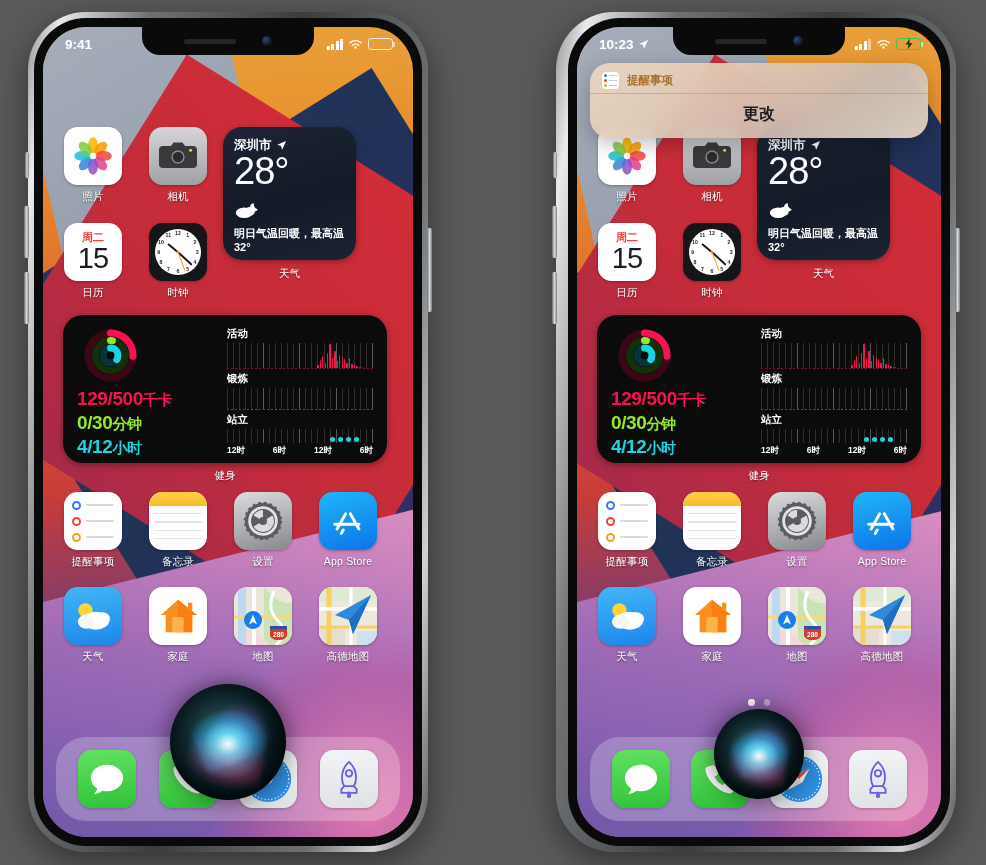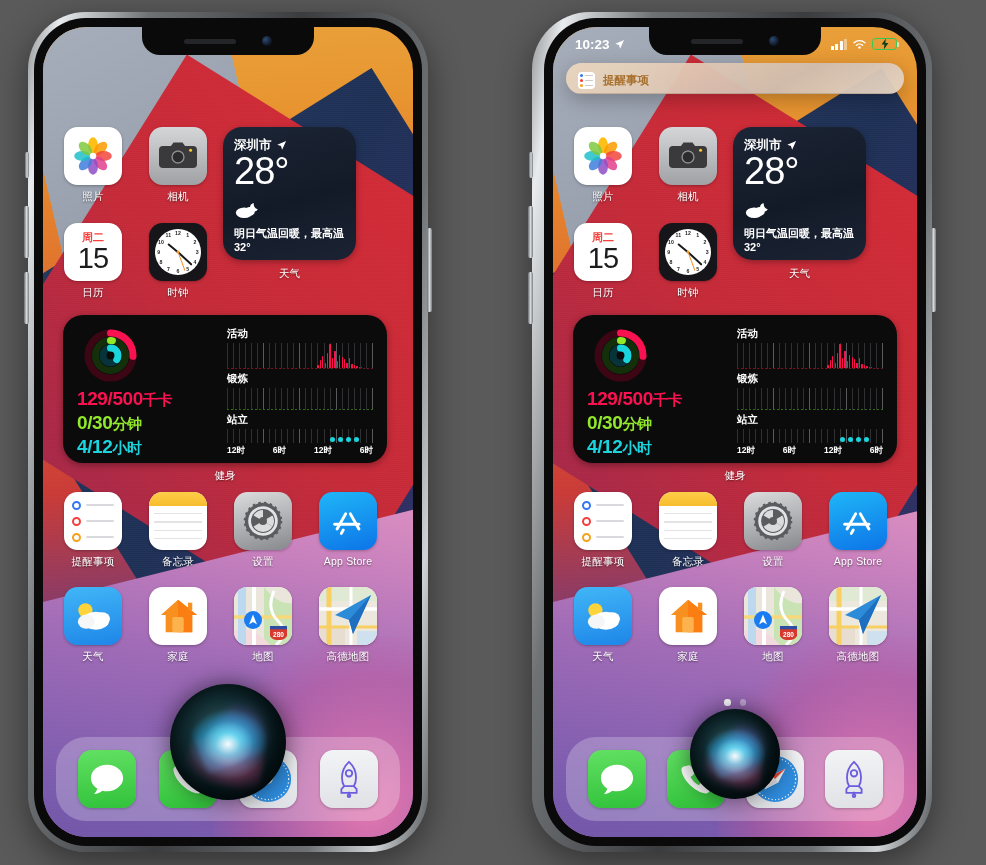--- a/index.html
+++ b/index.html
@@ -15,21 +15,21 @@
   .phone {
     position: absolute;
     width: 400px; height: 840px;
     top: 12px;
     border-radius: 58px;
     background: linear-gradient(100deg,#8e9092 0%,#e9ecee 6%,#b9bdc0 12%,#6f7275 22%,#3a3c3e 50%,#6f7275 78%,#cfd3d6 90%,#7d8083 97%,#55585a 100%);
     padding: 6px;
     box-shadow: 0 10px 34px rgba(0,0,0,.45);
   }
   .phone.left  { left: 28px; }
-  .phone.right { left: 532px; padding-left: 12px; }
+  .phone.right { left: 556px; padding-left: 12px; }
   .phone-inner {
     width: 100%; height: 100%;
     background: #0a0a0b;
     border-radius: 52px;
     padding: 9px;
     position: relative;
   }
   .screen {
     position: relative;
     width: 100%; height: 100%;
@@ -291,20 +291,39 @@
             <div class="wp-purple"></div>
             <div class="wp-pinkglow"></div>
           <div class="wp-noise"></div>
         </div>
 
         <div class="notch">
           <div class="speaker"></div>
           <div class="frontcam"></div>
         </div>
 
+        <div class="statusbar">
+          <div class="sb-left">
+            <span>9:41</span>
+          </div>
+          <div class="sb-right">
+            <span class="bars">
+                <i></i>
+                <i></i>
+                <i></i>
+                <i></i>
+              </span>
+            <svg width="15" height="11" viewBox="0 0 16 12">
+              <path d="M8 10.5a1.3 1.3 0 100-2.6 1.3 1.3 0 000 2.6z" fill="#fff"></path>
+              <path d="M4.6 6.9a5 5 0 016.8 0" stroke="#fff" stroke-width="1.5" fill="none" stroke-linecap="round"></path>
+              <path d="M2 4.2a8.6 8.6 0 0112 0" stroke="#fff" stroke-width="1.5" fill="none" stroke-linecap="round"></path>
+            </svg>
+            <span class="batt"><span class="fill" style="width:92%"></span></span>
+          </div>
+        </div>
 
         <div class="homearea">
 
           <div class="row-icons" style="left:20px; top:100px; gap:25px;">
             <div class="appicon">
               <div class="sq ic-photos">
                 <svg width="46" height="46" viewBox="0 0 48 48">
                   <g transform="translate(24,24)">
                     <ellipse cx="0" cy="-11" rx="5.2" ry="8.6" fill="#fcb900" opacity=".9"></ellipse>
                     <ellipse cx="0" cy="-11" rx="5.2" ry="8.6" fill="#fb9a00" opacity=".85" transform="rotate(45)"></ellipse>
@@ -1271,20 +1290,21 @@
                     <span class="nr-bar"></span>
                   </div>
                 <div class="nr-line">
                     <span class="nr-dot" style="background:#f6a21c"></span>
                     <span class="nr-bar"></span>
                   </div>
               </div>
               <div class="notif-appname">提醒事项</div>
             </div>
             <div class="notif-sep"></div>
+            <div class="notif-action">更改</div>
           </div>
 
         </div>
       </div>
     </div>
   </div>
 
 </div>
 
 </body></html>

